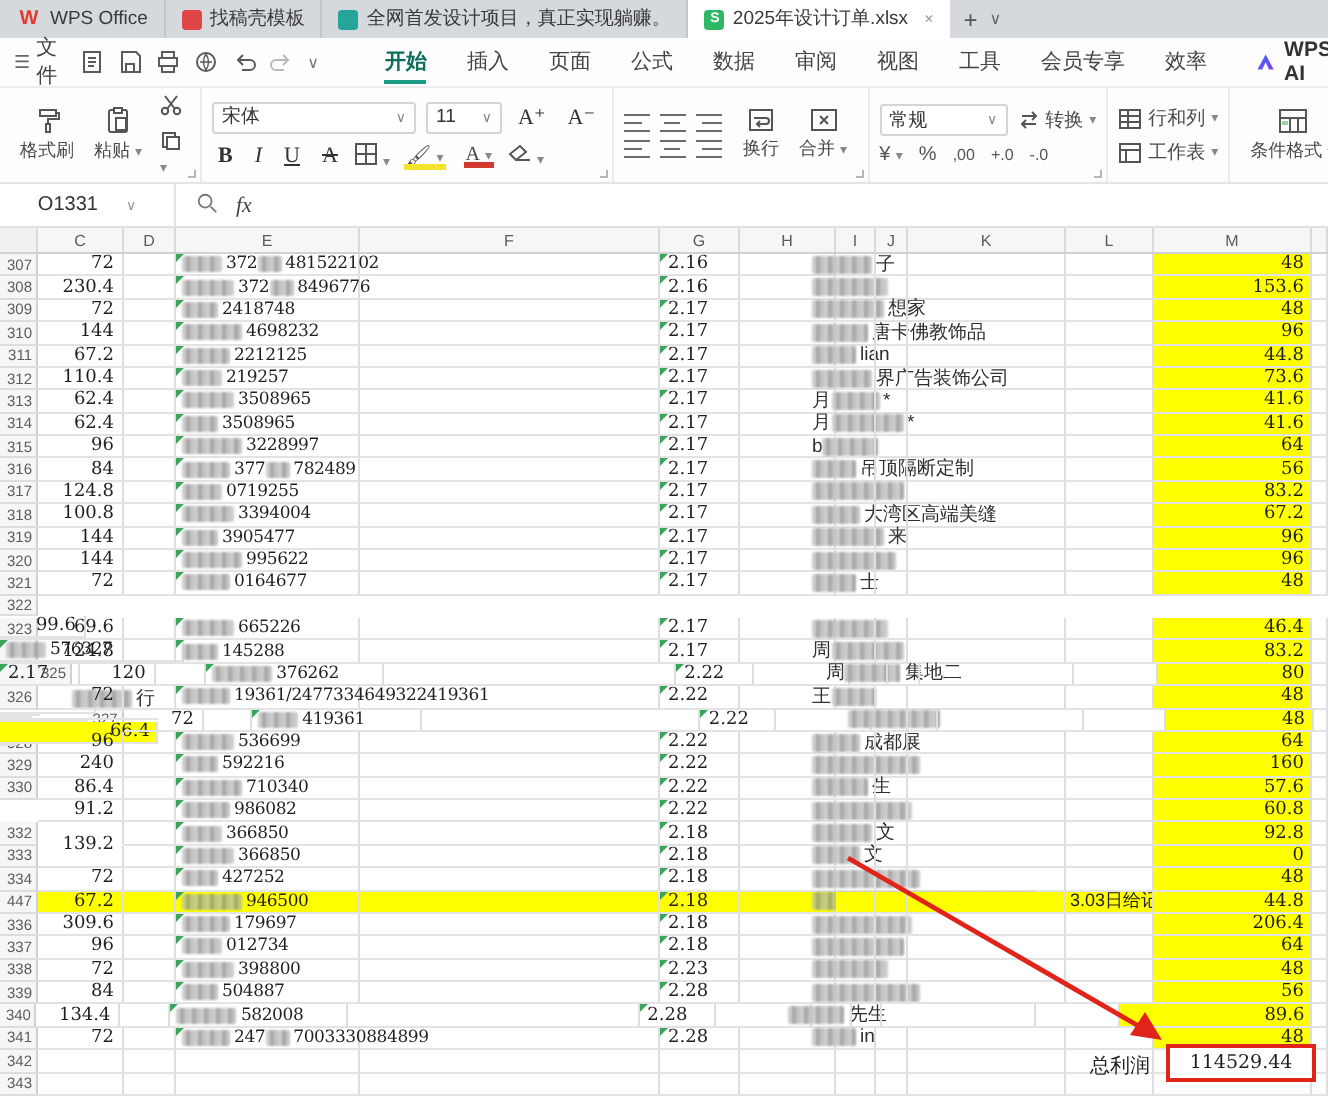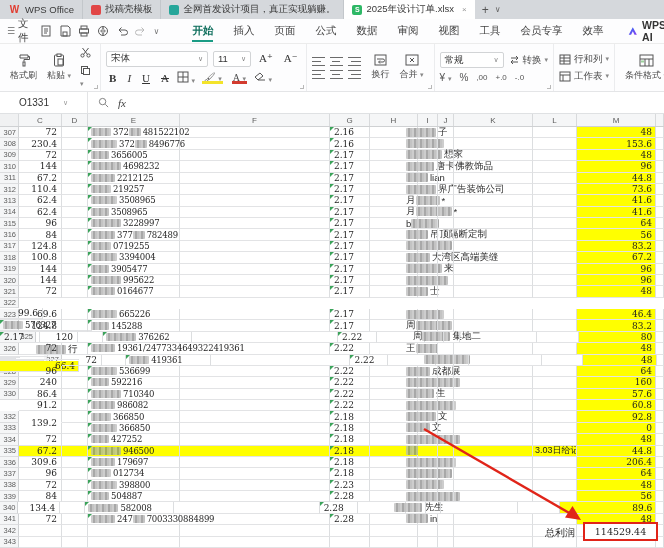--- a/index.html
+++ b/index.html
@@ -489,21 +489,21 @@
       <div class="cell" style="width: 8px;"></div>
     </div>
     <div class="grow" style="height: 11.3784px;">
       <div class="rhd" style="height: 11.3784px;">309</div>
       <div class="cell num" style="width: 43px;">72</div>
       <div class="cell" style="width: 26px;"></div>
       <div class="cell" style="width: 92px;">
         <span class="tri"></span>
         <span class="evals">
           <span class="blur" style="width: 18px;"></span>
-          <span>3656005</span>
+          <span>2418748</span>
         </span>
       </div>
       <div class="cell" style="width: 150px;"></div>
       <div class="cell" style="width: 40px;">
         <span class="tri"></span>
         <span style="margin-left: 4px;">2.17</span>
       </div>
       <div class="cell" style="width: 48px;">
         <span class="namewrap">
           <span class="blur nm" style="width: 36px;"></span>
@@ -1236,21 +1236,21 @@
         </span>
       </div>
       <div class="cell" style="width: 20px;"></div>
       <div class="cell" style="width: 16px;"></div>
       <div class="cell" style="width: 79px;"></div>
       <div class="cell" style="width: 44px;"></div>
       <div class="cell mcol" style="width: 79px;">48</div>
       <div class="cell" style="width: 8px;"></div>
     </div>
     <div class="grow" style="height: 11.3784px;">
-      <div class="rhd" style="height: 11.3784px;">335</div>
+      <div class="rhd" style="height: 11.3784px;">447</div>
       <div class="cell hl num" style="width: 43px;">67.2</div>
       <div class="cell hl" style="width: 26px;"></div>
       <div class="cell hl" style="width: 92px;">
         <span class="tri"></span>
         <span class="evals">
           <span class="blur tint" style="width: 30px;"></span>
           <span>946500</span>
         </span>
       </div>
       <div class="cell hl" style="width: 150px;"></div>

